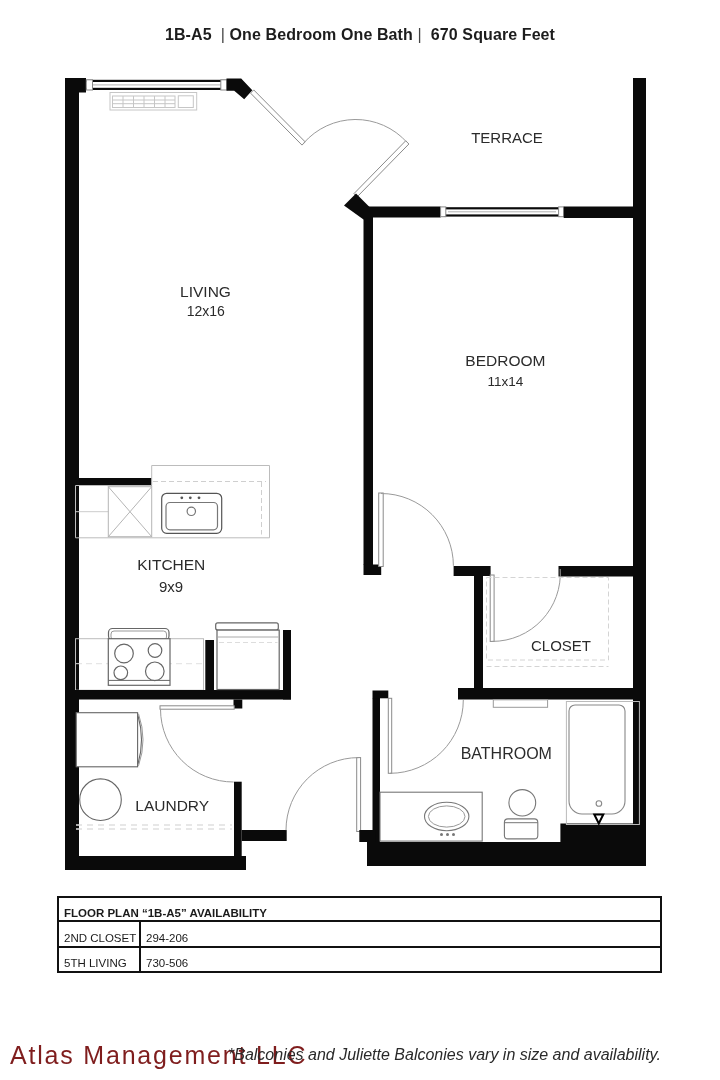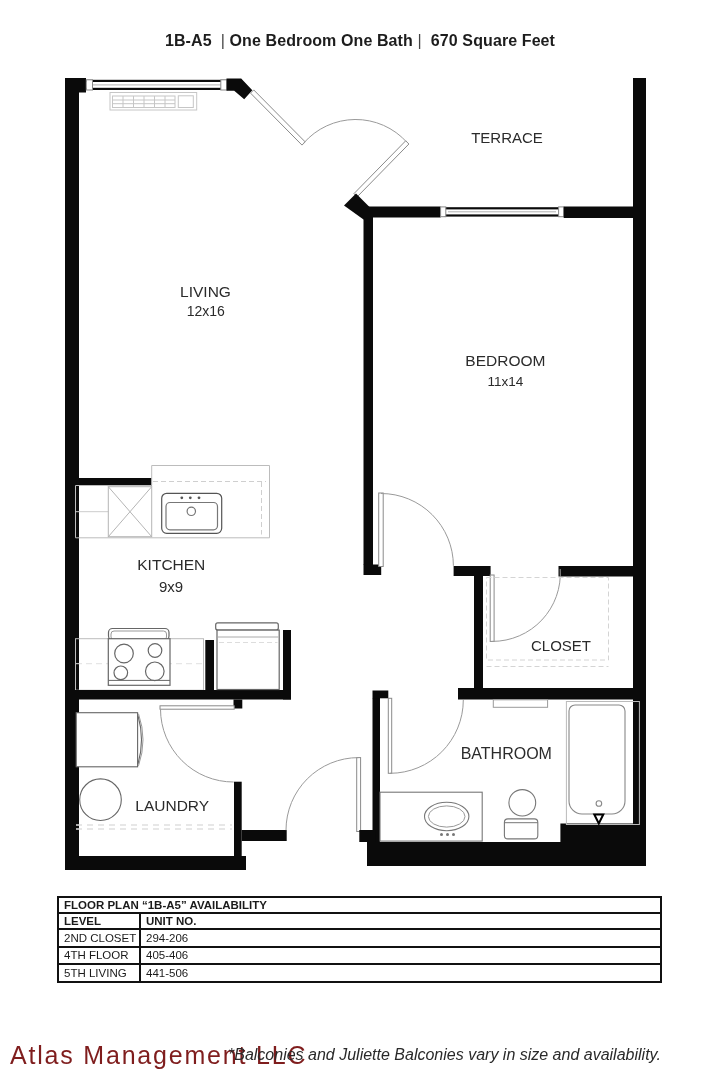--- a/index.html
+++ b/index.html
@@ -1,21 +1,21 @@
 <!DOCTYPE html>
 <html><head>
 <meta charset="utf-8">
 <style>
   html,body{margin:0;padding:0;background:#fff;width:720px;height:1080px;overflow:hidden;}
   body{font-family:"Liberation Sans", sans-serif;position:relative;}
-  .title{position:absolute;left:0;top:26px;width:720px;text-align:center;font-size:16px;font-weight:700;color:#1d1d1d;letter-spacing:.1px;margin-top:6px;}
+  .title{position:absolute;left:0;top:26px;width:720px;text-align:center;font-size:16px;font-weight:700;color:#1d1d1d;letter-spacing:.1px;}
   .title .sep{font-weight:400;color:#444;}
   svg text{font-family:"Liberation Sans", sans-serif;fill:#2b2b2b;}
   .avail{position:absolute;left:57px;top:896px;width:605px;border-collapse:collapse;font-size:11.5px;color:#1a1a1a;}
-  .avail td{border:2px solid #111;padding:0 0 0 5px;vertical-align:middle;height:15.6px;line-height:12px;}
+  .avail td{border:2px solid #111;padding:8px 0 0 5px;vertical-align:middle;height:15.6px;line-height:12px;}
   .avail tr.hd td{height:14px;font-weight:700;}
   .avail td.c1{width:75px;}
   .wm{position:absolute;left:10px;top:1041px;font-size:25px;color:#7f1d1d;letter-spacing:1.8px;font-weight:400;}
   .note{position:absolute;left:228px;top:1046px;font-size:16px;font-style:italic;color:#2a2a2a;}
 </style>
 </head>
 <body>
 
 <div class="title">1B-A5&nbsp; <span class="sep">|</span> One Bedroom One Bath <span class="sep">|</span>&nbsp; 670 Square Feet</div>
 
@@ -320,34 +320,26 @@
       <polygon points="594.3,814.5 603.3,814.5 598.8,823.5" fill="#fff" stroke="#000" stroke-width="2"></polygon>
     </g>
 
 </svg>
 
 <table class="avail">
   <tbody>
       <tr class="hd">
         <td colspan="2">FLOOR PLAN “1B-A5” AVAILABILITY</td>
       </tr>
-  <tr class="hd">
-        <td class="c1">LEVEL</td>
-        <td>UNIT NO.</td>
-      </tr>
   <tr>
         <td class="c1">2ND CLOSET</td>
         <td>294-206</td>
       </tr>
   <tr>
-        <td class="c1">4TH FLOOR</td>
-        <td>405-406</td>
-      </tr>
-  <tr>
         <td class="c1">5TH LIVING</td>
-        <td>441-506</td>
+        <td>730-506</td>
       </tr>
 </tbody>
   </table>
 
 <div class="wm">Atlas Management LLC</div>
 
 <div class="note">*Balconies and Juliette Balconies vary in size and availability.</div>
 
 </body></html>

